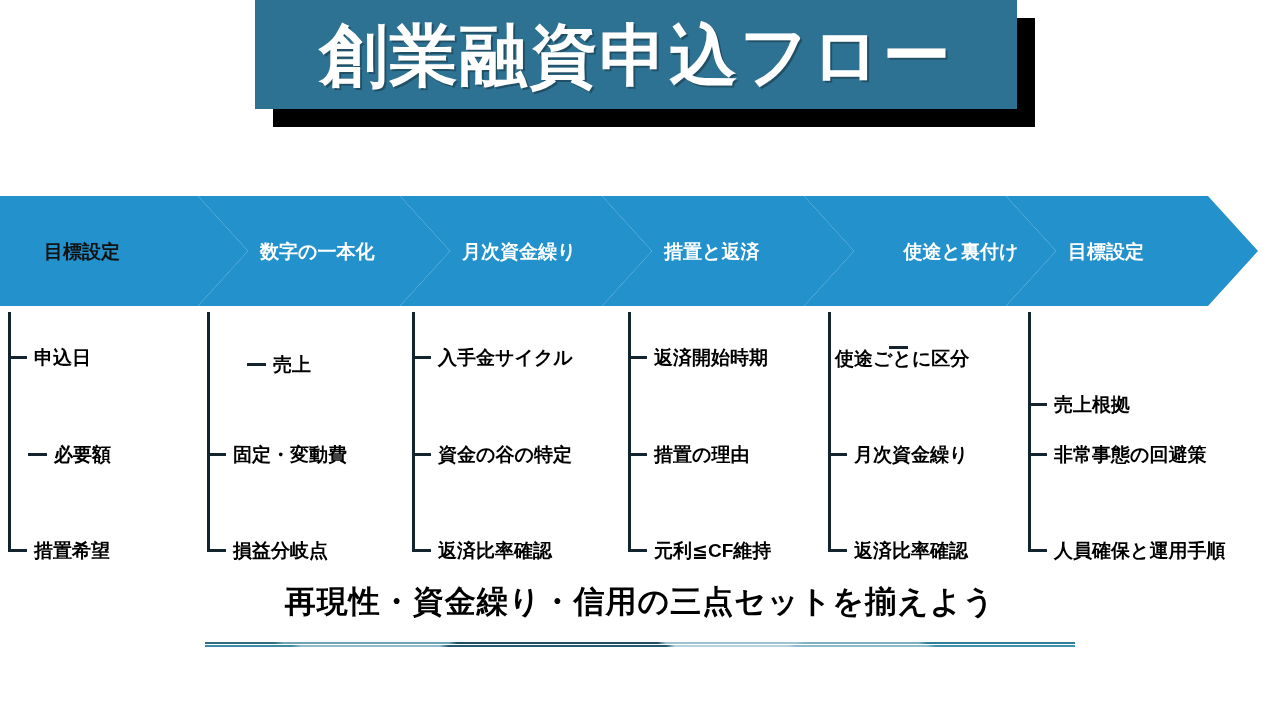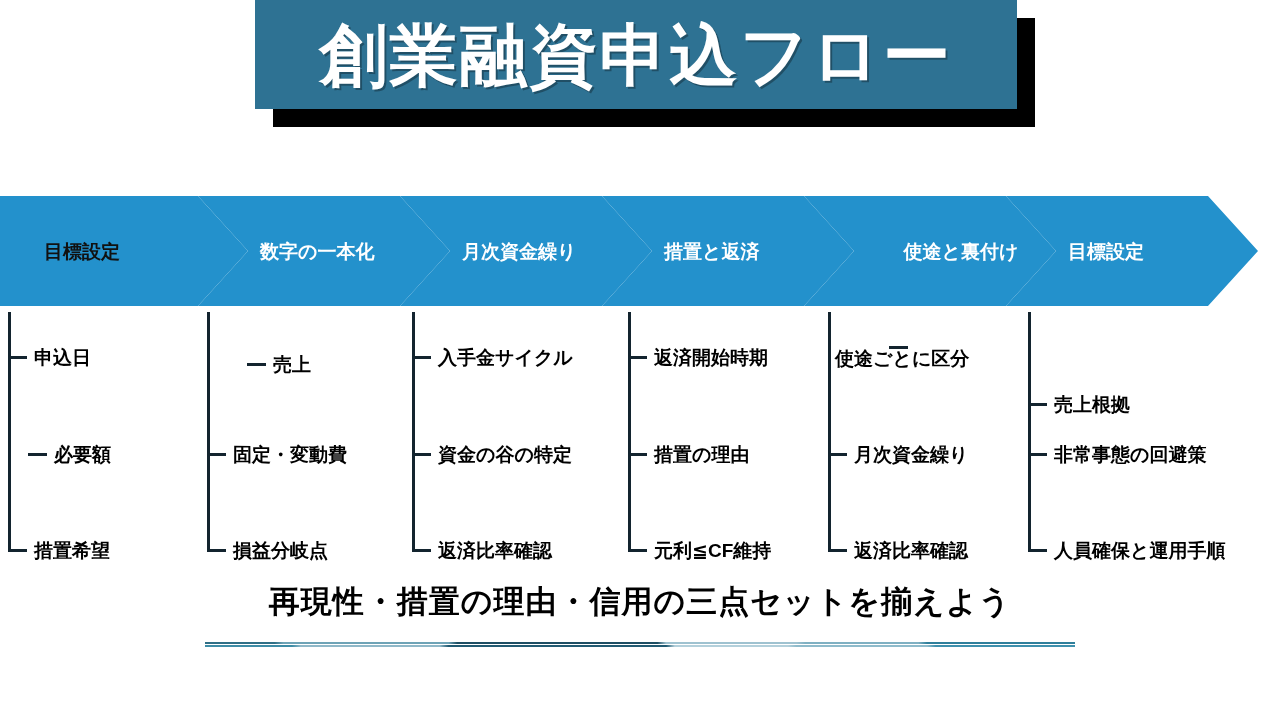--- a/index.html
+++ b/index.html
@@ -287,18 +287,18 @@
         <span class="sub-label">非常事態の回避策</span>
       </div>
       <div class="sub-item" style="top: 233px;">
         <span class="tick"></span>
         <span class="sub-label">人員確保と運用手順</span>
       </div>
     </div>
   </div>
 
 <div id="footer">
-  <div id="footer-text">再現性・措置の理由・信用の三点セットを揃えよう</div>
+  <div id="footer-text">再現性・資金繰り・信用の三点セットを揃えよう</div>
   <div id="footer-rule">
     <div id="footer-rule-top"></div>
     <div id="footer-rule-bottom"></div>
   </div>
 </div>
 
 </body></html>

